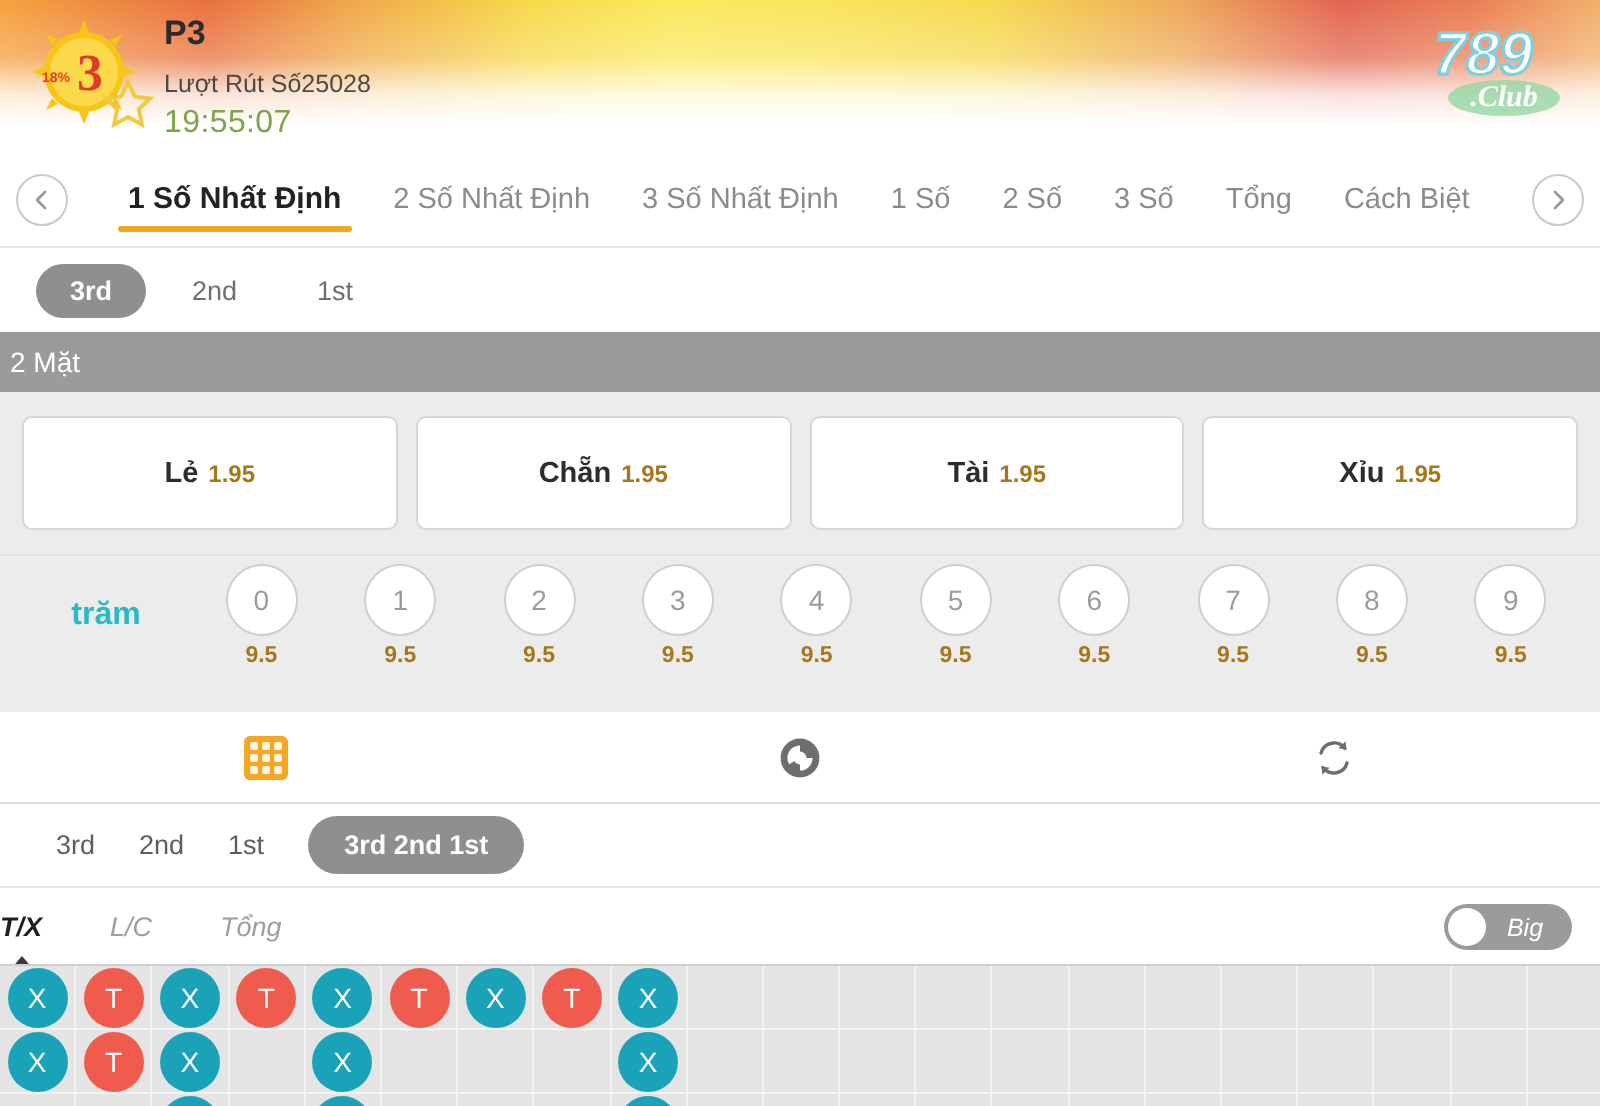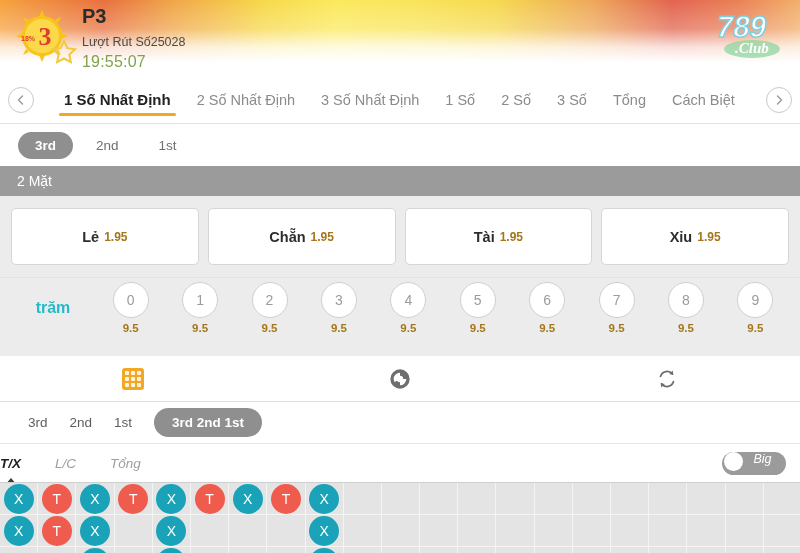--- a/index.html
+++ b/index.html
@@ -40,21 +40,21 @@
   .sun-logo {
     position: absolute; left: 14px; top: 8px;
     width: 56px; height: 56px;
   }
   .star-badge {
     position: absolute; left: 50px; top: 38px;
     width: 28px; height: 28px;
   }
   .hdr-text { position: absolute; left: 82px; top: 6px; }
   .hdr-title {
-    font-size: 20px; font-weight: bold; color: #2b2b2b;
+    font-size: 17px; font-weight: bold; color: #2b2b2b;
     line-height: 21px;
   }
   .hdr-sub {
     font-size: 12.5px; color: #4a4a4a; line-height: 18px;
     margin-top: 6px;
   }
   .hdr-time {
     font-size: 16px; color: #7fa34a; line-height: 20px;
     margin-top: 1px; letter-spacing: 0.2px;
   }
@@ -107,21 +107,21 @@
   .pill {
     font-size: 13.5px; color: #6f6f6f;
     padding: 6px 17px; border-radius: 14px;
   }
   .pill.sel { background: #8f8f8f; color: #fff; font-weight: bold; }
 
   
   .sectionbar {
     height: 30px; background: #9b9b9b; color: #fff;
     display: flex; align-items: center;
-    padding-left: 17px; font-size: 14px;
+    padding-left: 5px; font-size: 14px;
   }
 
   
   .cards {
     background: #ececec;
     display: flex; gap: 9px;
     padding: 12px 11px 12px 11px;
   }
   .card {
     flex: 1 1 0; background: #fff;
@@ -203,21 +203,21 @@
   .rtab.active::after {
     content: ""; position: absolute;
     left: 50%; margin-left: -6px; bottom: -14px;
     border-left: 6px solid transparent;
     border-right: 6px solid transparent;
     border-bottom: 7px solid #3a3a3a;
   }
   .toggle {
     position: absolute; right: 14px; top: 8px;
     width: 64px; height: 23px; border-radius: 12px;
-    background: #9b9b9b; display: flex; 
+    background: #9b9b9b; display: flex; align-items: center;
   }
   .toggle-knob {
     width: 19px; height: 19px; border-radius: 50%;
     background: #fff; margin-left: 2px; flex: 0 0 19px;
   }
   .toggle-label {
     flex: 1 1 auto; text-align: center;
     font-size: 12.5px; color: #fff; padding-right: 4px;
   }
 

